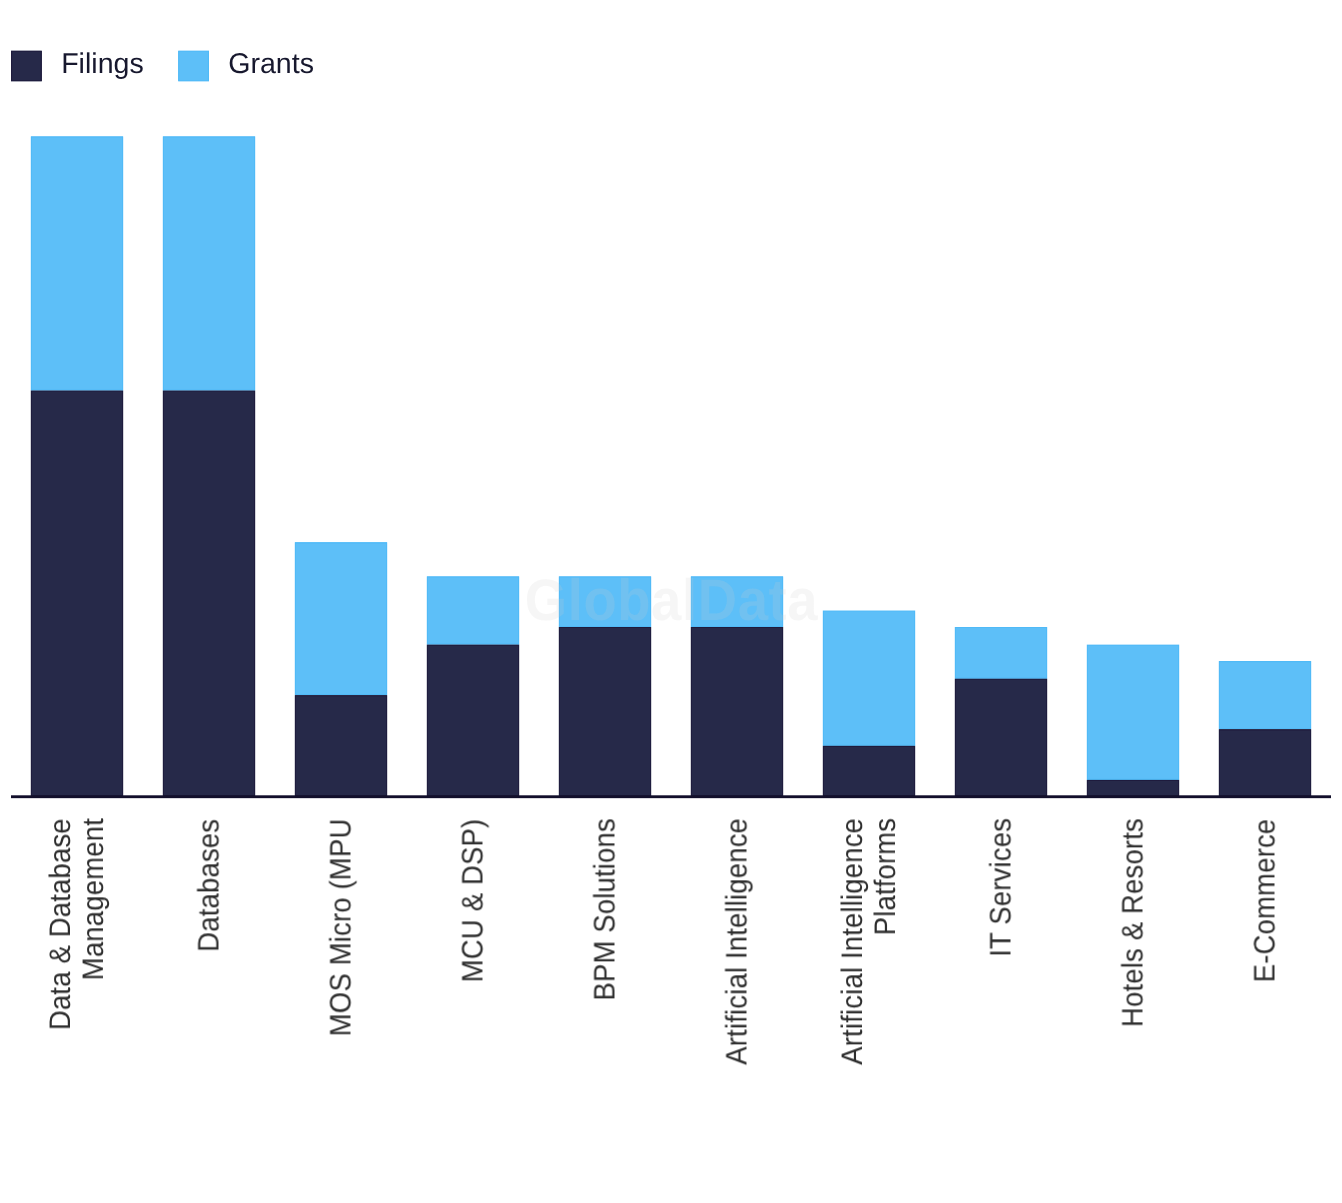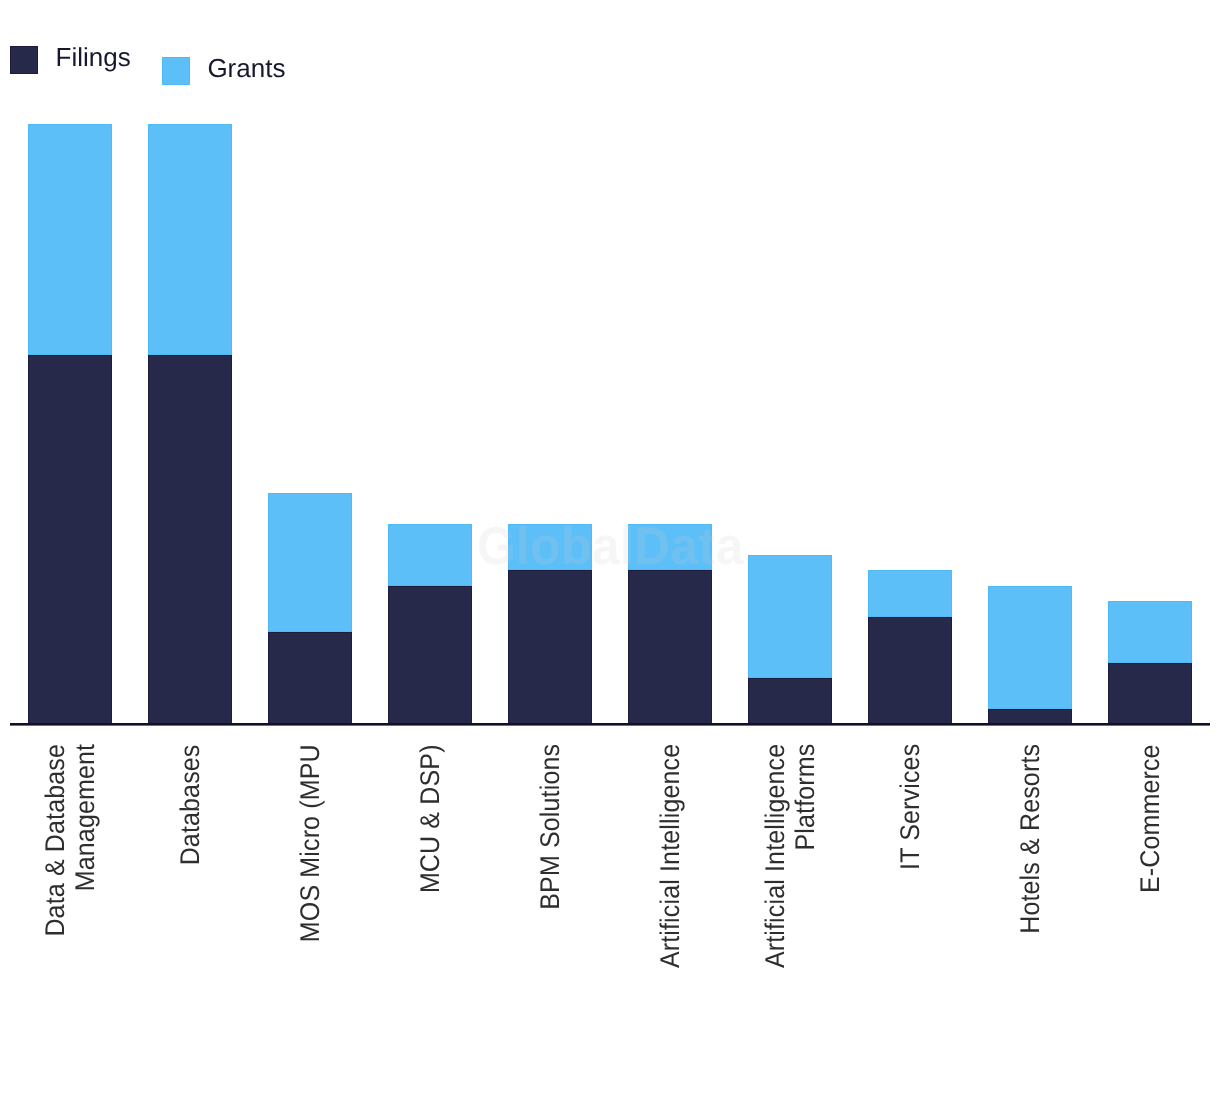--- a/index.html
+++ b/index.html
@@ -70,21 +70,21 @@
 </head>
 <body>
 
 <div id="chart-root">
 
   <div class="legend">
     <div class="legend-item" id="leg0" style="left: 10.1px; top: 46px;">
       <span class="legend-swatch sw-filings" style="background: rgb(38, 41, 73);"></span>
       <span class="legend-label" style="margin-left: 17.5px; position: relative; top: -3.5px; color: rgb(23, 24, 46);">Filings</span>
     </div>
-    <div class="legend-item" id="leg1" style="left: 161.9px; top: 46px; margin-top: 11px;">
+    <div class="legend-item" id="leg1" style="left: 161.9px; top: 46px;">
       <span class="legend-swatch sw-grants" style="background: rgb(93, 191, 248);"></span>
       <span class="legend-label" style="margin-left: 17.5px; position: relative; top: -3.5px; color: rgb(23, 24, 46);">Grants</span>
     </div>
   </div>
 
   <div class="plot">
 
     <div class="bar" id="bar0" style="left: 28.2px; width: 83.6px; top: 123.995px; height: 600.405px;">
       <div class="seg seg-grants" style="top: 0px; height: 230.925px; background: rgb(93, 191, 248);"></div>
       <div class="seg seg-filings" style="top: 230.925px; height: 369.48px; background: rgb(38, 41, 73);"></div>

